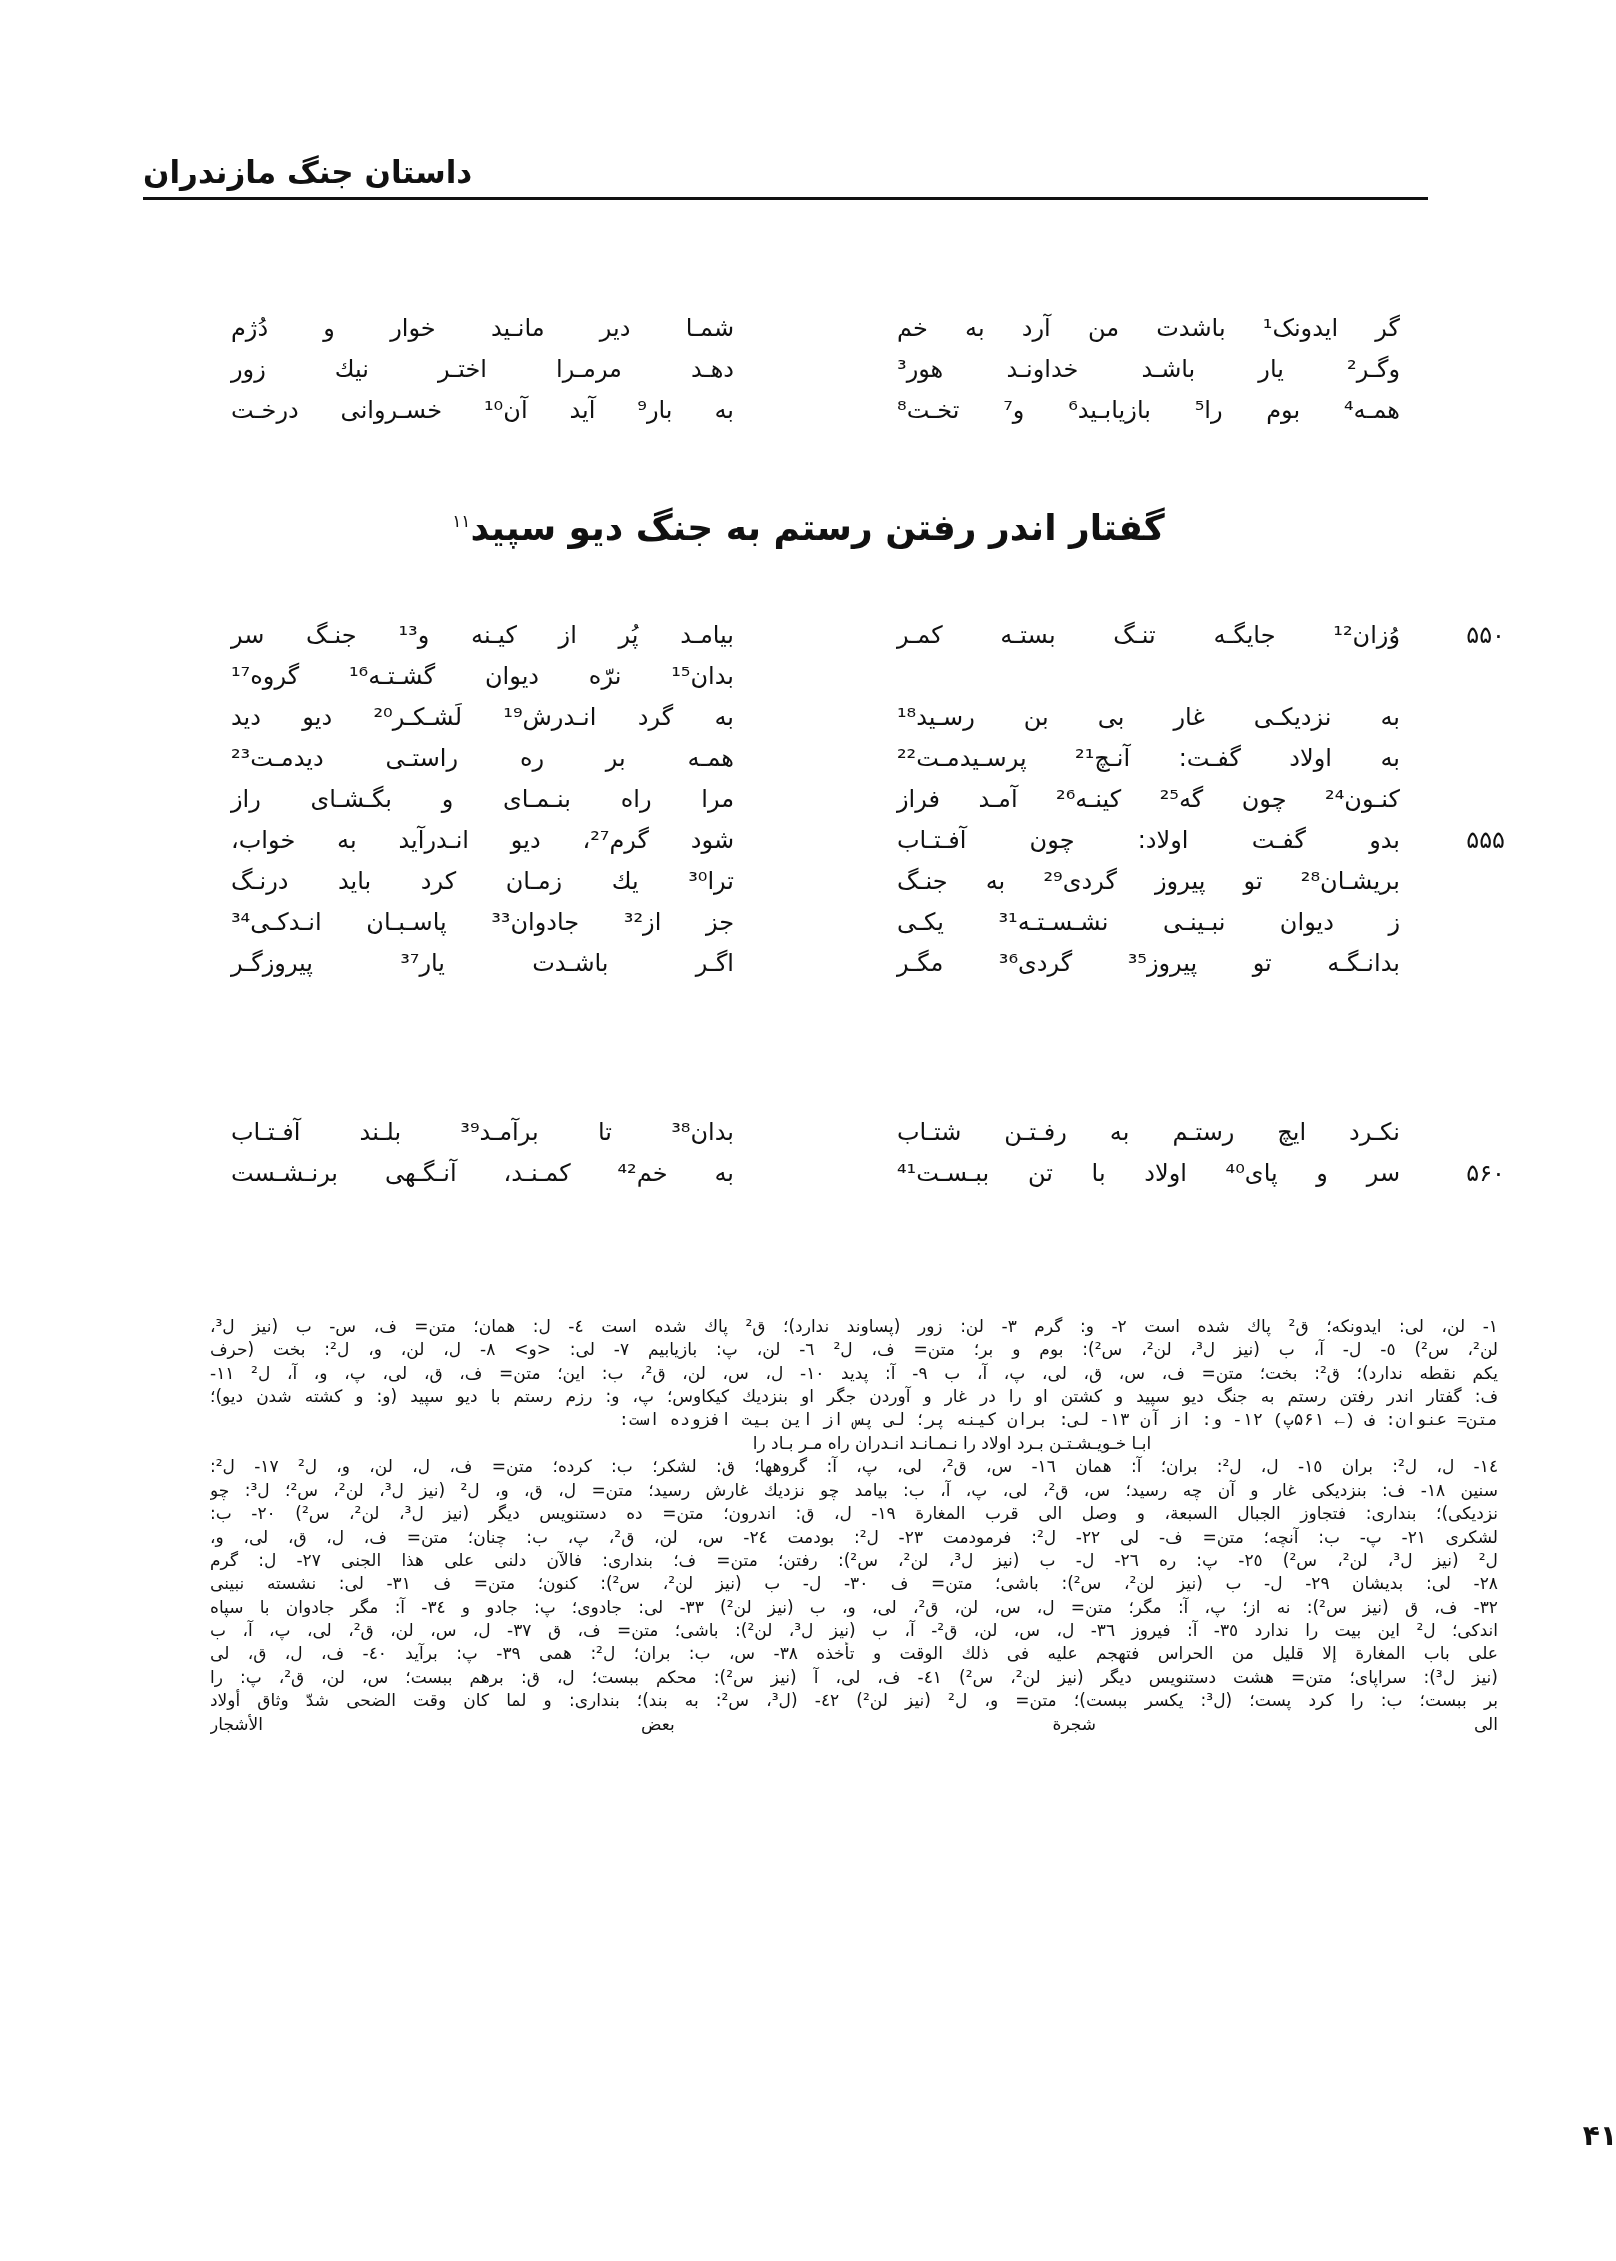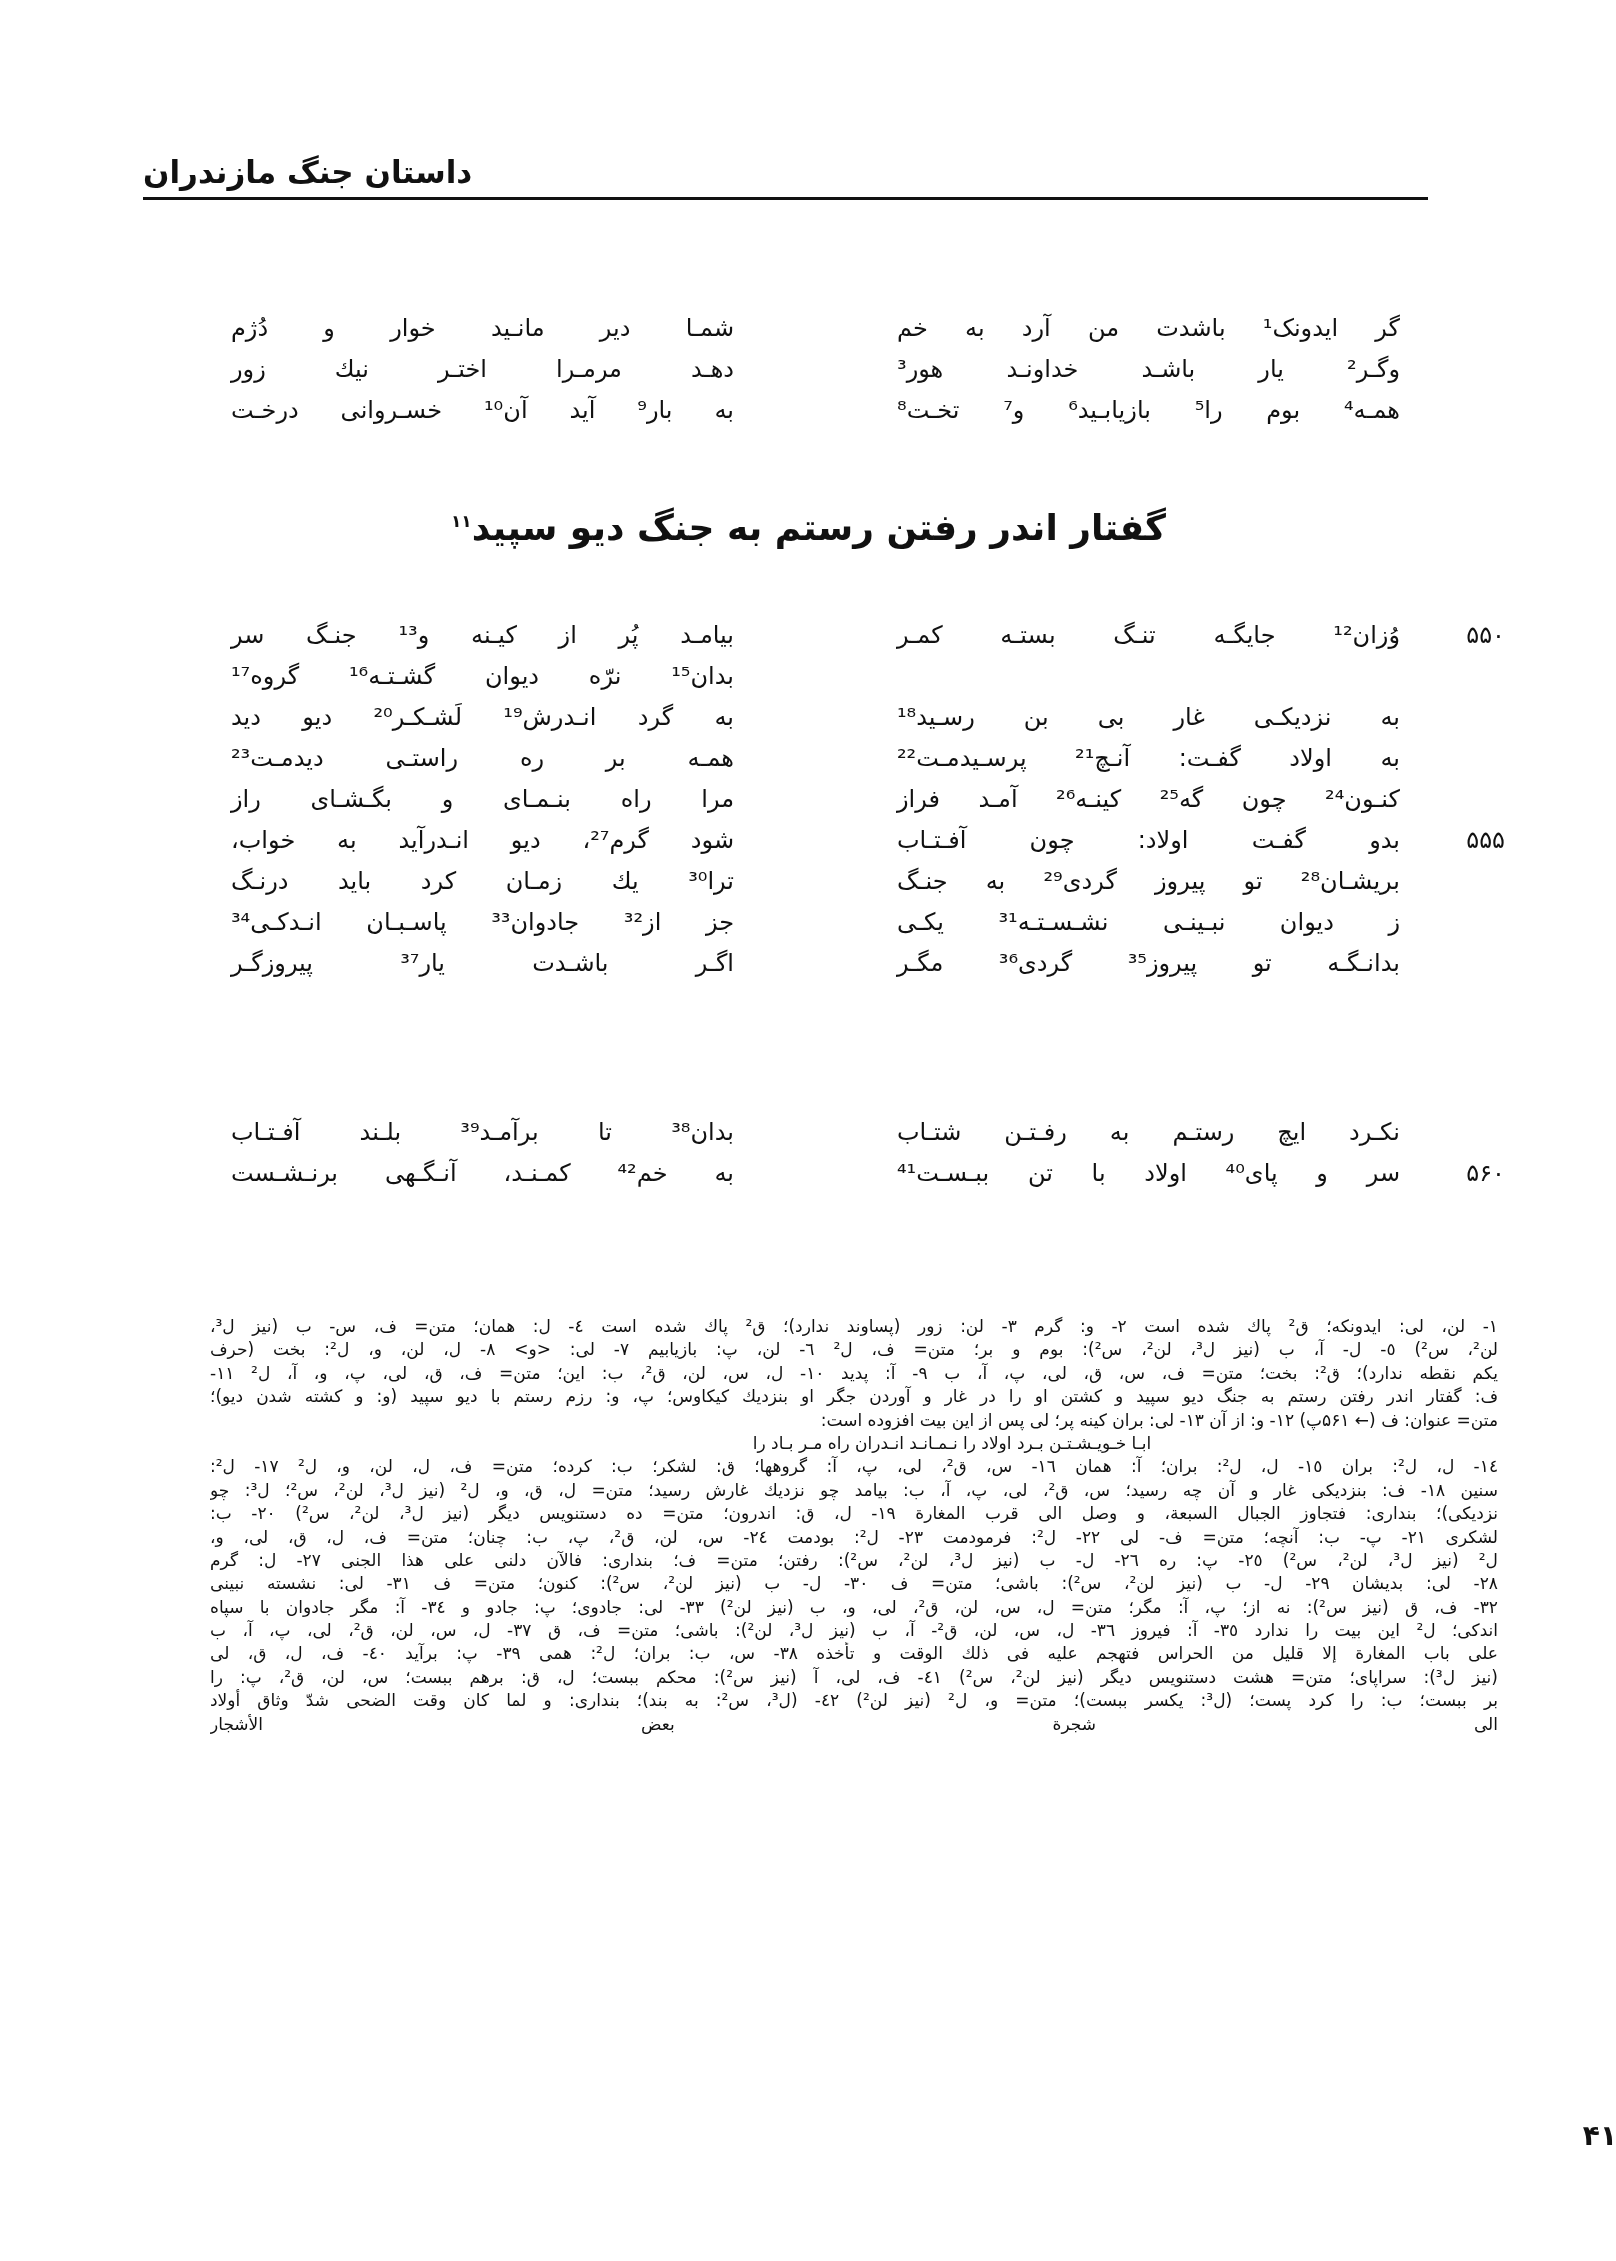--- a/index.html
+++ b/index.html
@@ -77,21 +77,21 @@
     .section-heading {
       position: absolute;
       top: 507px;
       left: 0;
       right: 0;
       text-align: center;
       font-size: 36px;
       font-weight: bold;
       white-space: nowrap;
     }
-    .section-heading sup { font-size: 17px; font-weight: bold; }
+    .section-heading sup { font-size: 17px; font-weight: normal; }
 
     sup {
       font-size: 12.6px;
       vertical-align: super;
       line-height: 0;
     }
 
     .footnotes {
       position: absolute;
       top: 1315px;
@@ -107,20 +107,21 @@
       text-align: justify;
       text-align-last: justify;
     }
     .fn-line.center {
       text-align: center;
       text-align-last: center;
       padding-left: 196px;
     }
     .fn-line.short {
       text-align-last: right;
+      font-family: Liberation Mono, monospace;
     }
 
     .page-number {
       position: absolute;
       top: 2119px;
       left: 0;
       right: 0;
       text-align: right;
       font-size: 28px;
       font-weight: bold;

